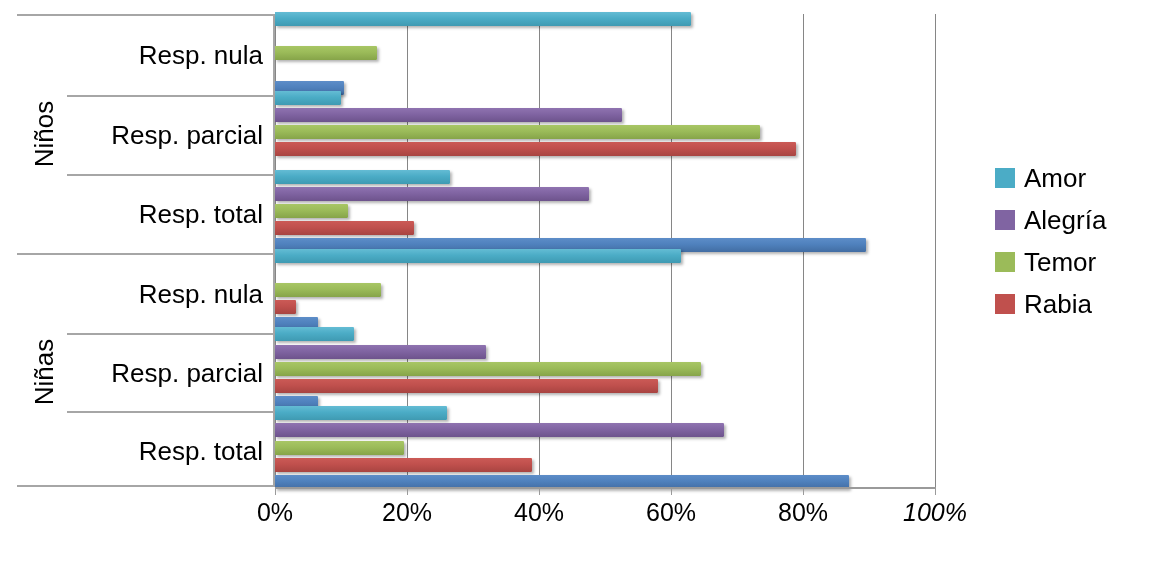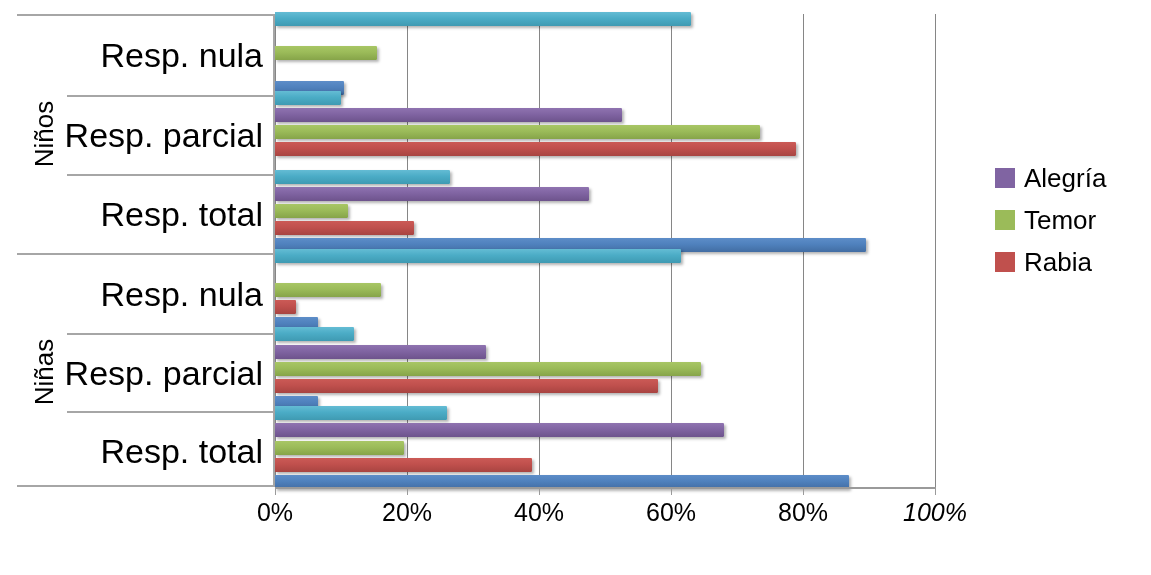--- a/index.html
+++ b/index.html
@@ -136,21 +136,21 @@
     box-sizing: border-box;
   }
   .inner-cell {
     position: relative;
     height: 33.3333%;
     display: flex;
     align-items: center;
     justify-content: flex-end;
     padding-right: 10px;
     box-sizing: border-box;
-    font-size: 34px;
+    font-size: 26px;
     line-height: 30px;
     white-space: nowrap;
   }
   .inner-cell + .inner-cell { border-top: 2px solid #a6a6a6; }
 
   
   #legend {
     position: absolute;
     left: 995px;
     top: 157px;
@@ -311,20 +311,24 @@
       <div class="x-tick" style="left: 671px;"></div>
       <div class="x-label" style="left: 671px;">60%</div>
       <div class="x-tick" style="left: 803px;"></div>
       <div class="x-label" style="left: 803px;">80%</div>
       <div class="x-tick" style="left: 935px;"></div>
       <div class="x-label" style="left: 935px; font-style: italic;">100%</div>
     </div>
 
   <div id="legend">
       <div class="legend-item">
+        <span class="legend-swatch" style="background: rgb(75, 172, 198);"></span>
+        <span class="legend-label">Amor</span>
+      </div>
+      <div class="legend-item">
         <span class="legend-swatch" style="background: rgb(128, 100, 162);"></span>
         <span class="legend-label">Alegría</span>
       </div>
       <div class="legend-item">
         <span class="legend-swatch" style="background: rgb(155, 187, 89);"></span>
         <span class="legend-label">Temor</span>
       </div>
       <div class="legend-item">
         <span class="legend-swatch" style="background: rgb(192, 80, 77);"></span>
         <span class="legend-label">Rabia</span>

